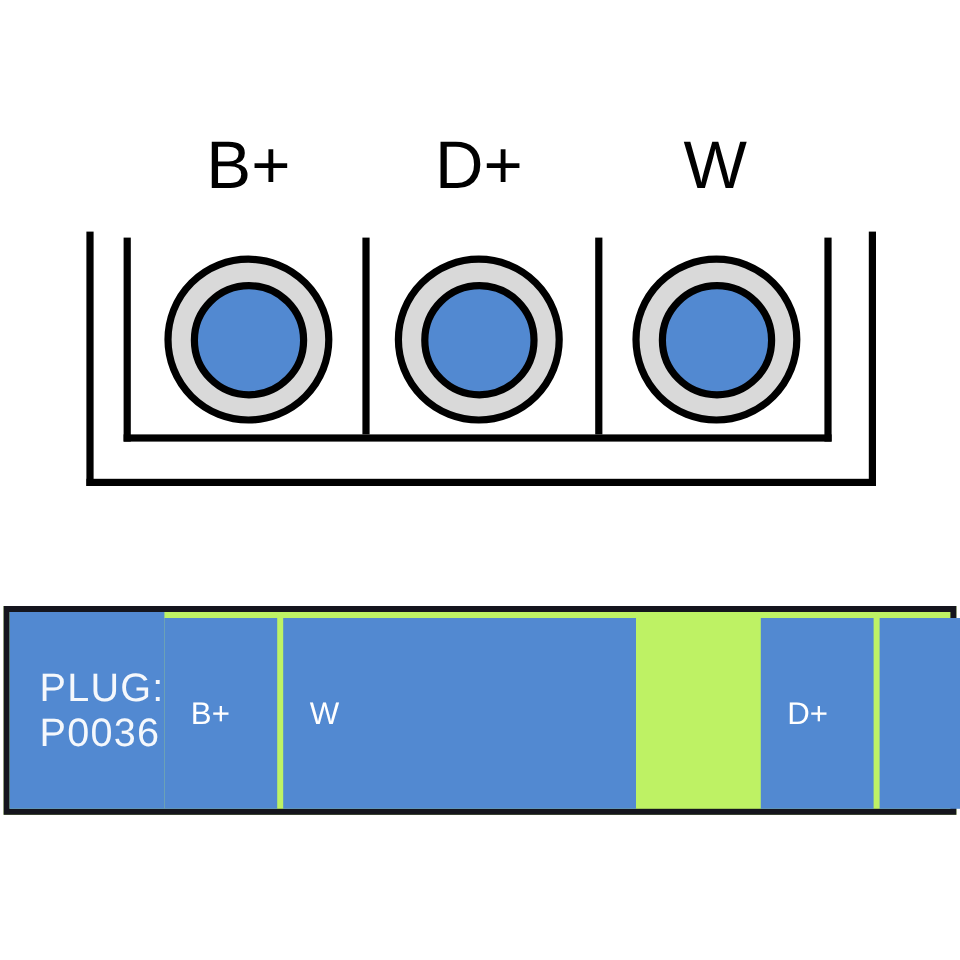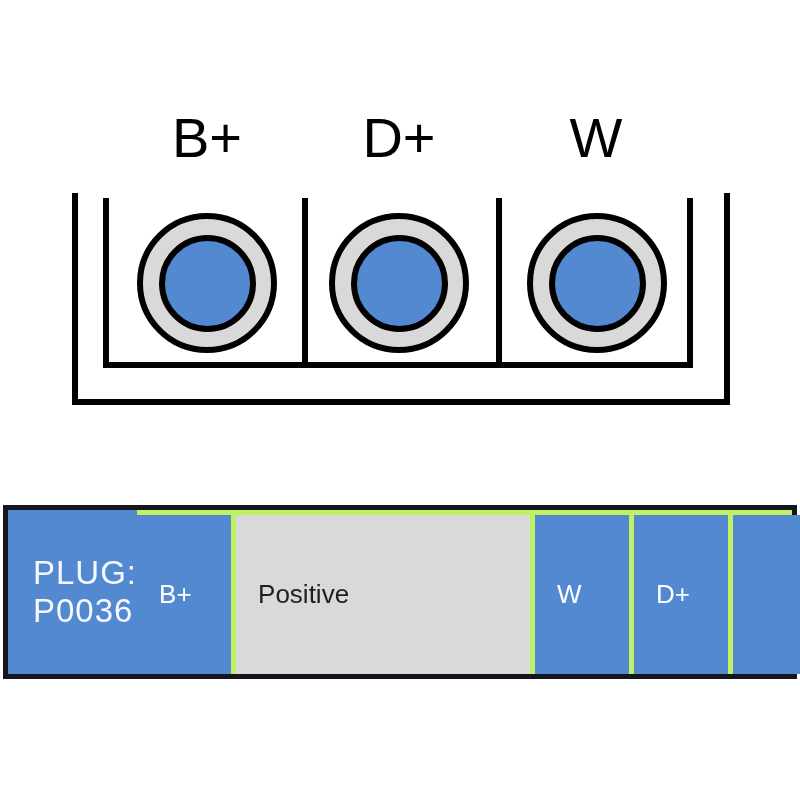--- a/index.html
+++ b/index.html
@@ -138,21 +138,20 @@
     </div>
   </div>
 
   <div class="plug-table">
     <div class="pt-header">
       <span>PLUG: P0036</span>
     </div>
 
     <div class="pt-row">
       <div class="cell pin-cell">B+</div>
-      <div class="cell desc-cell">Positive</div>
       <div class="cell pin-cell">W</div>
     </div>
 
     <div class="pt-row">
       <div class="cell pin-cell">D+</div>
       <div class="cell pin-cell"></div>
       <div class="cell desc-cell"></div>
     </div>
   </div>
 

